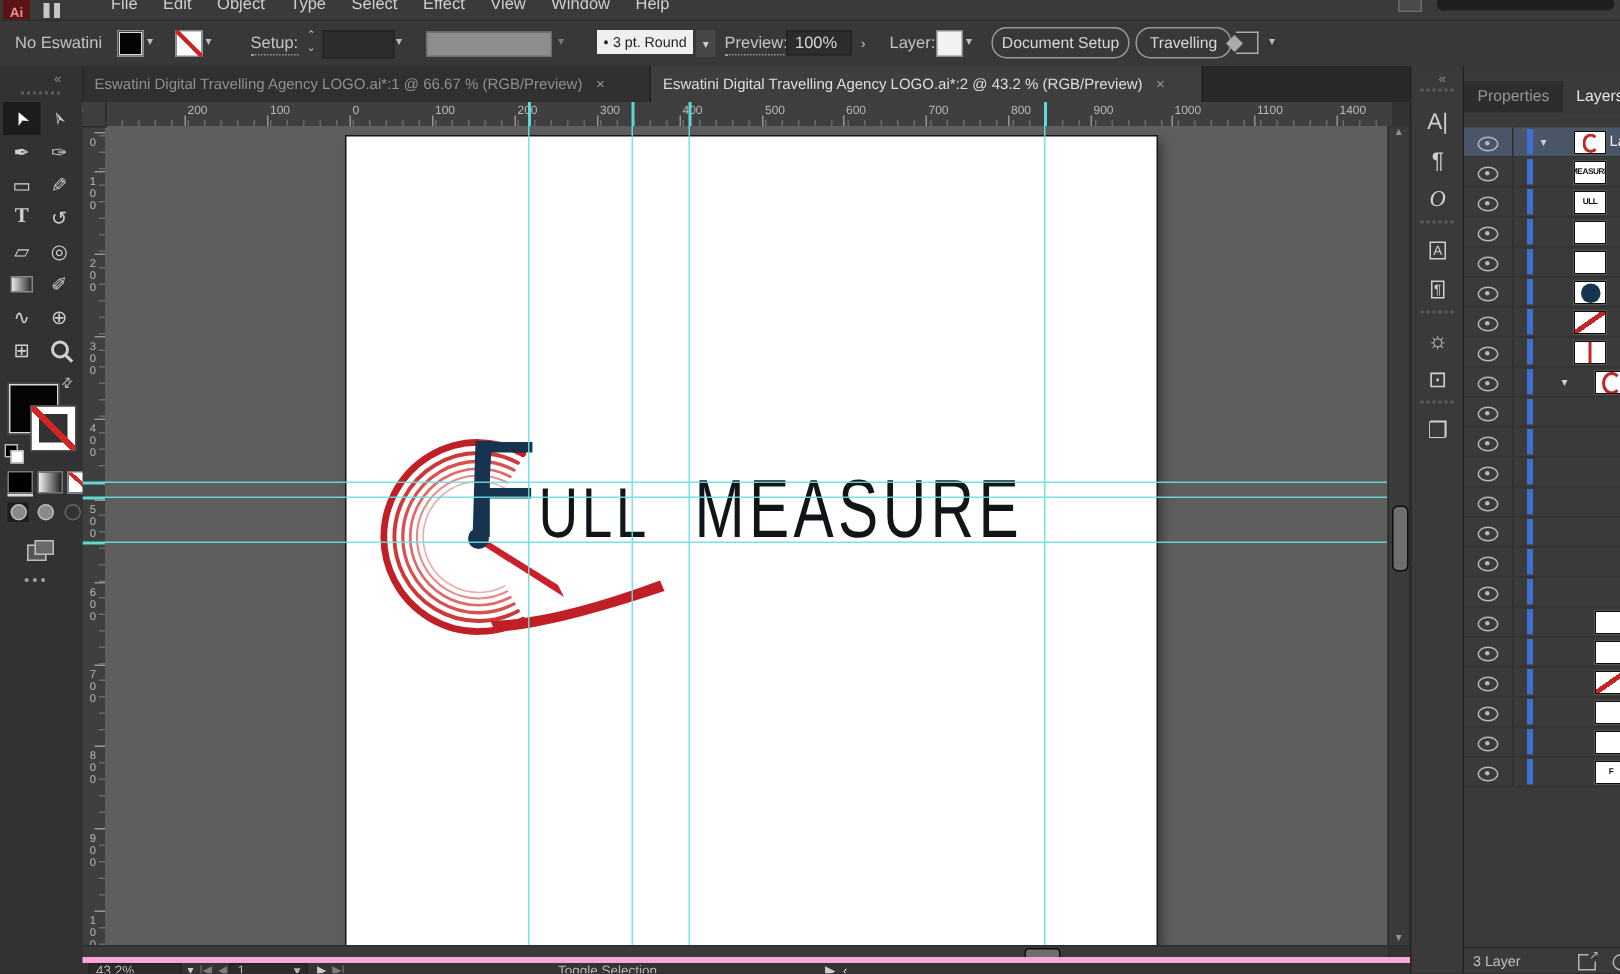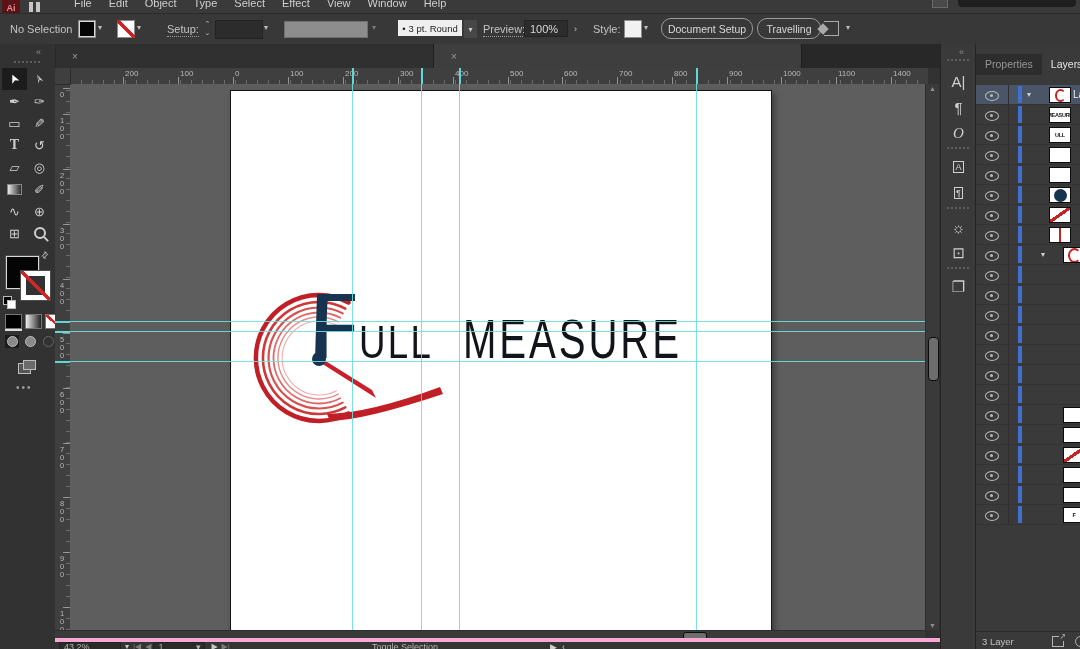--- a/index.html
+++ b/index.html
@@ -179,53 +179,55 @@
         <span class="menu-item">Effect</span>
         <span class="menu-item">View</span>
         <span class="menu-item">Window</span>
         <span class="menu-item">Help</span>
       </div>
     <div id="arrange-partial" class="abs"></div>
     <div id="search-partial" class="abs"></div>
   </div>
 
   <div id="controlbar" class="abs">
-    <span class="lbl" style="left:10px">No Selection</span>
+    <span class="lbl" style="left:10px">No Eswatini</span>
     <span id="fill-swatch" class="swatch"></span>
     <span class="chev" style="left:98px">▾</span>
     <span id="stroke-swatch" class="swatch"></span>
     <span class="chev" style="left:137px">▾</span>
     <span class="lbl underlined" style="left:167px">Setup:</span>
     <span id="stepper" class="abs">⌃<br>⌄</span>
     <span id="strokew-field" class="field"></span>
     <span id="strokew-chev" class="chev">▾</span>
     <span id="brush-preview" class="abs"></span>
     <span id="brush-prev-chev" class="chev">▾</span>
     <span id="brush-name" class="abs">
       <span>•</span>
       <span>3 pt. Round</span>
     </span>
     <span id="brush-chev" class="abs">▾</span>
     <span class="lbl underlined" style="left:483px">Preview:</span>
     <span id="opacity-field" class="field">100%</span>
     <span id="opacity-more" class="abs">›</span>
-    <span class="lbl" style="left:593px">Style:</span>
+    <span class="lbl" style="left:593px">Layer:</span>
     <span id="style-swatch" class="swatch"></span>
     <span class="chev" style="left:644px">▾</span>
     <span id="doc-setup-btn" class="pillbtn">Document Setup</span>
     <span id="prefs-btn" class="pillbtn">Travelling</span>
     <span id="cb-extra-icon"></span>
     <span class="chev" style="left:846px">▾</span>
   </div>
 
   <div id="tabbar" class="abs">
       <div class="doctab" id="tab0">
+        <span>Eswatini Digital Travelling Agency  LOGO.ai*:1 @ 66.67 % (RGB/Preview)</span>
         <span class="close">×</span>
       </div>
       <div class="doctab" id="tab1">
+        <span>Eswatini Digital Travelling Agency  LOGO.ai*:2 @ 43.2 % (RGB/Preview)</span>
         <span class="close">×</span>
       </div>
     </div>
 
   <div id="toolbar" class="abs">
     <span id="tb-collapse">«</span>
     <div id="tb-grip" class="grip"></div>
     <div id="tools">
         <div class="tool active">
           <span class="cursor">➤</span>

